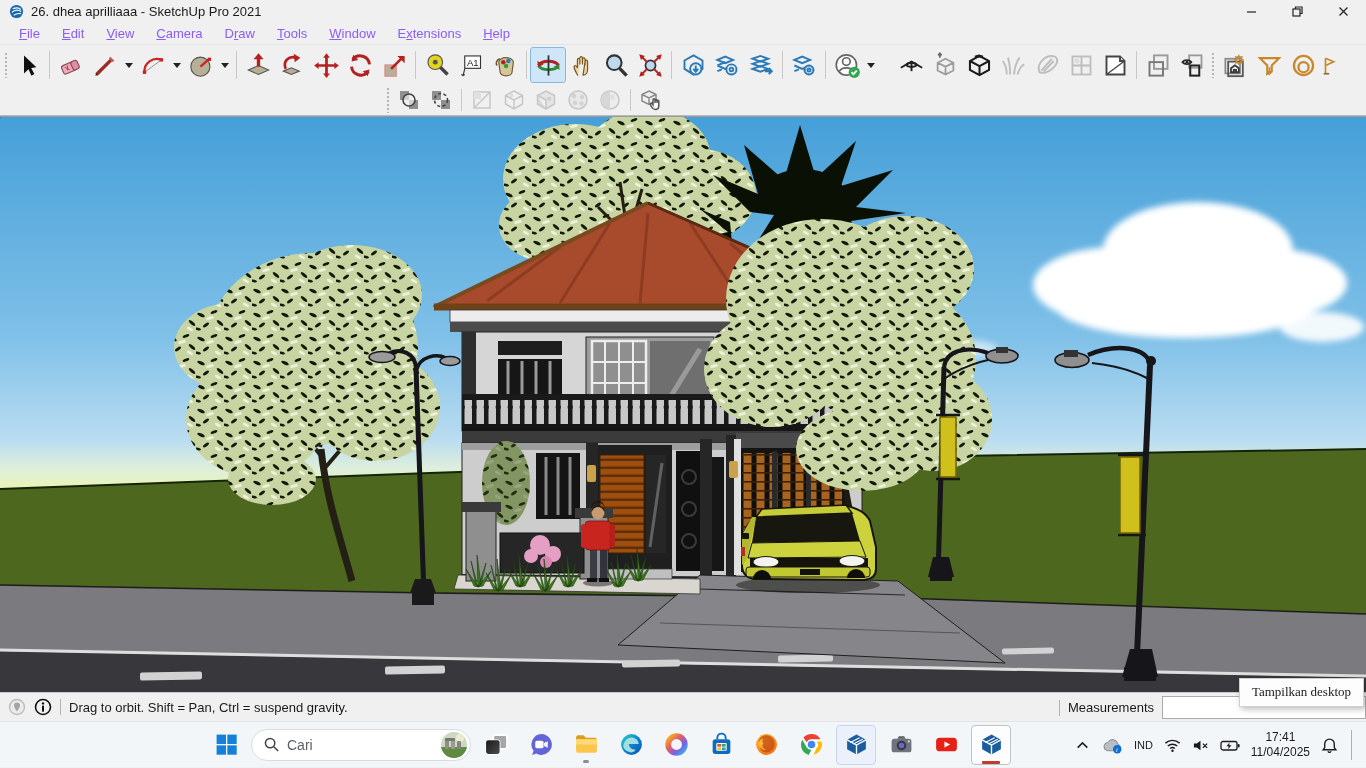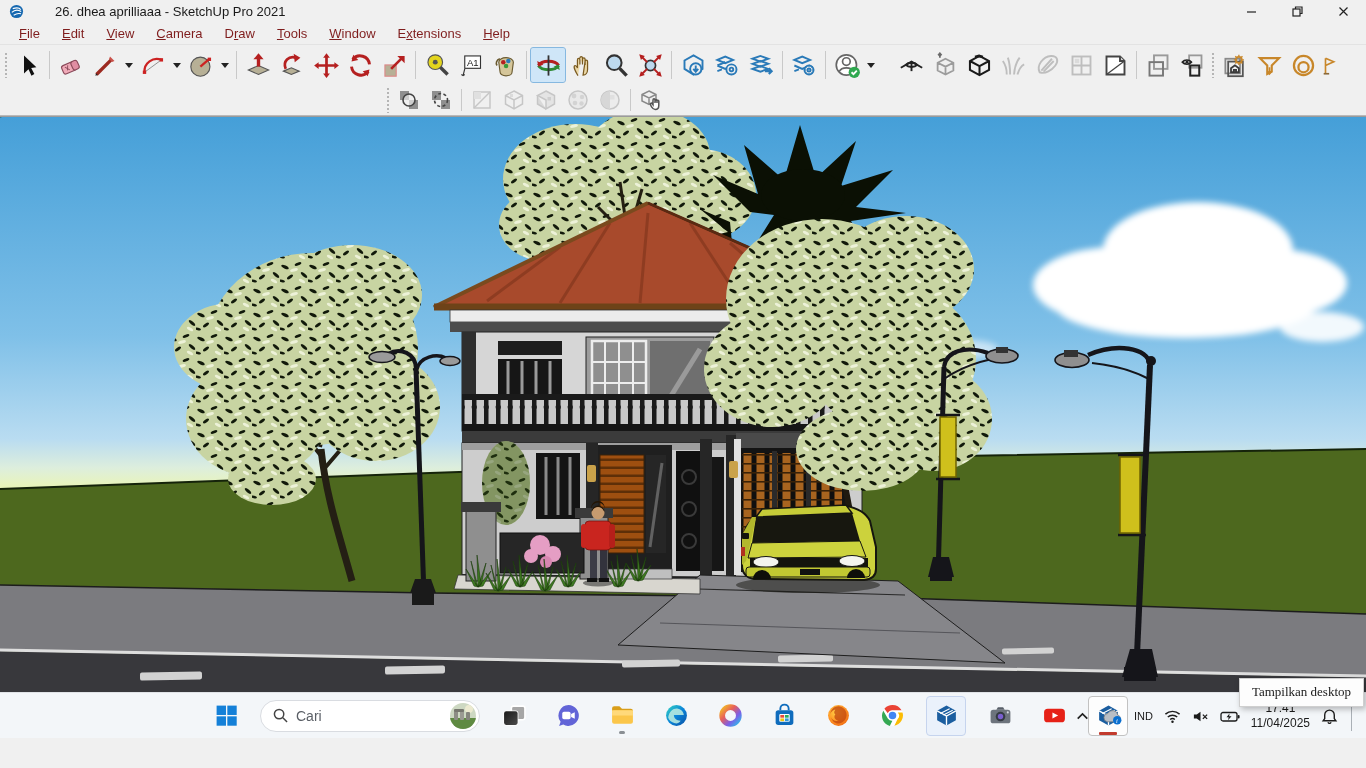--- a/index.html
+++ b/index.html
@@ -1,29 +1,29 @@
 <!DOCTYPE html>
 <html style="--c-chrome_bg: #f0f0f0; --c-taskbar_bg: #f3f6f9; --c-orbit_highlight: #cfe6f8; --c-active_red: #c23b2e; --c-sky_top: #459fd8; --c-horizon: #d7ed9f; --c-grass: #4d681e; --c-roof: #a8492b; --c-sidewalk: #7b7b7f; --c-road: #38383c; --c-car: #ccd23c; --c-banner: #cfc01c; --c-foliage: #c8d4a2;"><head>
 <meta charset="utf-8">
 <style>
   *{margin:0;padding:0;box-sizing:border-box;}
   html,body{width:1366px;height:768px;overflow:hidden;font-family:"Liberation Sans",sans-serif;background:#f0f0f0;}
   .win{width:1366px;height:768px;position:relative;background:var(--c-chrome_bg,#f0f0f0);}
 
   
-  .titlebar{height:22px;display:flex;align-items:center;background:var(--c-chrome_bg,#f0f0f0);gap:24px;}
+  .titlebar{height:22px;display:flex;align-items:center;background:var(--c-chrome_bg,#f0f0f0);}
   .titlebar .appicon{width:15px;height:15px;margin:0 7px 0 9px;}
   .titlebar .title{font-size:13px;color:#1a1a1a;flex:1;white-space:nowrap;}
   .wbtns{display:flex;height:22px;}
   .wbtn{width:46px;height:22px;display:flex;align-items:center;justify-content:center;background:transparent;border:none;}
   .wbtn svg{width:11px;height:11px;stroke:#222;stroke-width:1.2;fill:none;}
 
   
   .menubar{height:23px;display:flex;align-items:center;padding-left:8px;background:var(--c-chrome_bg,#f0f0f0);border-bottom:1px solid #e3e3e3;}
-  .menu-item{font-size:13px;color:#7f1d1d;padding:2px 11px;cursor:default;}
+  .menu-item{font-size:13px;color:#8b5cf6;padding:2px 11px;cursor:default;}
   .menu-item u{text-decoration:underline;}
 
   
   .toolbar{display:flex;align-items:center;background:var(--c-chrome_bg,#f0f0f0);text-decoration:underline;}
   .toolbar.row1{height:40px;padding-left:2px;}
   .toolbar.row2{height:31px;padding-left:384px;border-bottom:1px solid #b9b9b9;}
   .grip{width:5px;height:26px;margin:0 2px;background-image:radial-gradient(circle,#b5b5b5 1px,transparent 1.2px);background-size:4px 4px;}
   .sep{width:1px;height:28px;background:#c9c9c9;margin:0 4px;}
   .sep2{width:1px;height:22px;background:#c9c9c9;margin:0 4px;}
   .tb{width:34px;height:34px;border:none;background:transparent;display:flex;align-items:center;justify-content:center;padding:0;}
@@ -47,21 +47,21 @@
   .status-hint{font-size:13px;color:#1a1a1a;}
   .meas-wrap{position:absolute;right:0;top:0;height:29px;display:flex;align-items:center;}
   .meas-label{font-size:13px;color:#1a1a1a;margin-right:8px;}
   .meas-box{width:204px;height:23px;background:#fff;border:1px solid #ababab;font-size:12px;padding:0 4px;color:#222;}
 
   
   .tooltip{position:absolute;right:2px;top:678px;background:#fdfdfd;border:1px solid #cfcfcf;box-shadow:2px 2px 6px rgba(0,0,0,.28);padding:5px 12px 6px;font-size:13px;color:#1a1a1a;z-index:50;white-space:nowrap;font-family:Liberation Serif, serif;}
 
   
   .taskbar{height:46px;background:var(--c-taskbar_bg,#f3f6f9);border-top:1px solid #e0e3e7;display:flex;align-items:center;position:relative;}
-  .tb-center{display:flex;align-items:center;gap:14px;margin-left:206px;}
+  .tb-center{display:flex;align-items:center;gap:5px;margin-left:206px;}
   .tkbtn{width:40px;height:40px;border:none;background:transparent;border-radius:4px;display:flex;align-items:center;justify-content:center;position:relative;padding:0;}
   .tkbtn svg{width:25px;height:25px;}
   .tkbtn .rundot{position:absolute;bottom:2px;left:50%;transform:translateX(-50%);width:6px;height:3px;border-radius:2px;background:#8a8f94;}
   .tkbtn.pinned-box{background:#eaf1fb;border:1px solid #c6d4ee;}
   .tkbtn.active-app{background:#fdfdfd;border:1px solid #c2c2c2;}
   .tkbtn.active-app .activebar{position:absolute;bottom:0;left:50%;transform:translateX(-50%);width:18px;height:3px;background:var(--c-active_red,#c23b2e);border-radius:1px;}
   .search-pill{height:32px;width:220px;background:#fff;border:1px solid #d9dce1;border-radius:17px;display:flex;align-items:center;padding:0 3px 0 12px;gap:8px;}
   .search-pill .stext{font-size:14px;color:#5a5f66;flex:1;}
   .search-img{width:26px;height:26px;border-radius:50%;overflow:hidden;flex:none;}
   .tray{position:absolute;right:0;top:0;height:46px;display:flex;align-items:center;gap:11px;padding-right:14px;}
@@ -757,20 +757,38 @@
         <rect x="1064" y="233" width="14" height="7" fill="#333" stroke="none"></rect>
         <circle cx="1151" cy="244" r="5" fill="#15151a" stroke="none"></circle>
         <path d="M1118 338 H1146 M1118 418 H1146" stroke-width="2.5"></path>
         <rect x="1120" y="340" width="20" height="76" fill="#cfc01c" stroke="#6e6200" stroke-width="1.5"></rect>
         <polygon points="1122,560 1158,560 1152,532 1130,532" fill="#15151a" stroke="none"></polygon>
         <rect x="1124" y="550" width="32" height="14" fill="#15151a" stroke="none"></rect>
       </g>
     </svg>
   </div>
 
+  <div class="statusbar">
+    <svg class="sicon" viewBox="0 0 18 18">
+      <circle cx="9" cy="9" r="7.5" fill="#ececec" stroke="#bdbdbd" stroke-width="1.4"></circle>
+      <path d="M9 4.5 a3 3 0 0 1 3 3 c0 2.2 -3 6 -3 6 s-3 -3.8 -3 -6 a3 3 0 0 1 3 -3z" fill="#a5a5a5"></path>
+    </svg>
+    <svg class="sicon" viewBox="0 0 18 18">
+      <circle cx="9" cy="9" r="7.5" fill="none" stroke="#111" stroke-width="1.6"></circle>
+      <circle cx="9" cy="5.4" r="1.2" fill="#111"></circle>
+      <rect x="8" y="7.6" width="2" height="6" fill="#111"></rect>
+    </svg>
+    <div class="vline"></div>
+    <span class="status-hint">Drag to orbit. Shift = Pan, Ctrl = suspend gravity.</span>
+    <div class="meas-wrap">
+      <div class="vline"></div>
+      <span class="meas-label">Measurements</span>
+      <input class="meas-box" value="" style="">
+    </div>
+  </div>
 
   <div class="tooltip">Tampilkan desktop</div>
 
   <div class="taskbar">
     <div class="tb-center">
       <button class="tkbtn">
         <svg viewBox="0 0 24 24">
           <rect x="2.5" y="2.5" width="9" height="9" fill="#1480d8"></rect>
             <rect x="12.8" y="2.5" width="9" height="9" fill="#1480d8"></rect>
           <rect x="2.5" y="12.8" width="9" height="9" fill="#1480d8"></rect>

